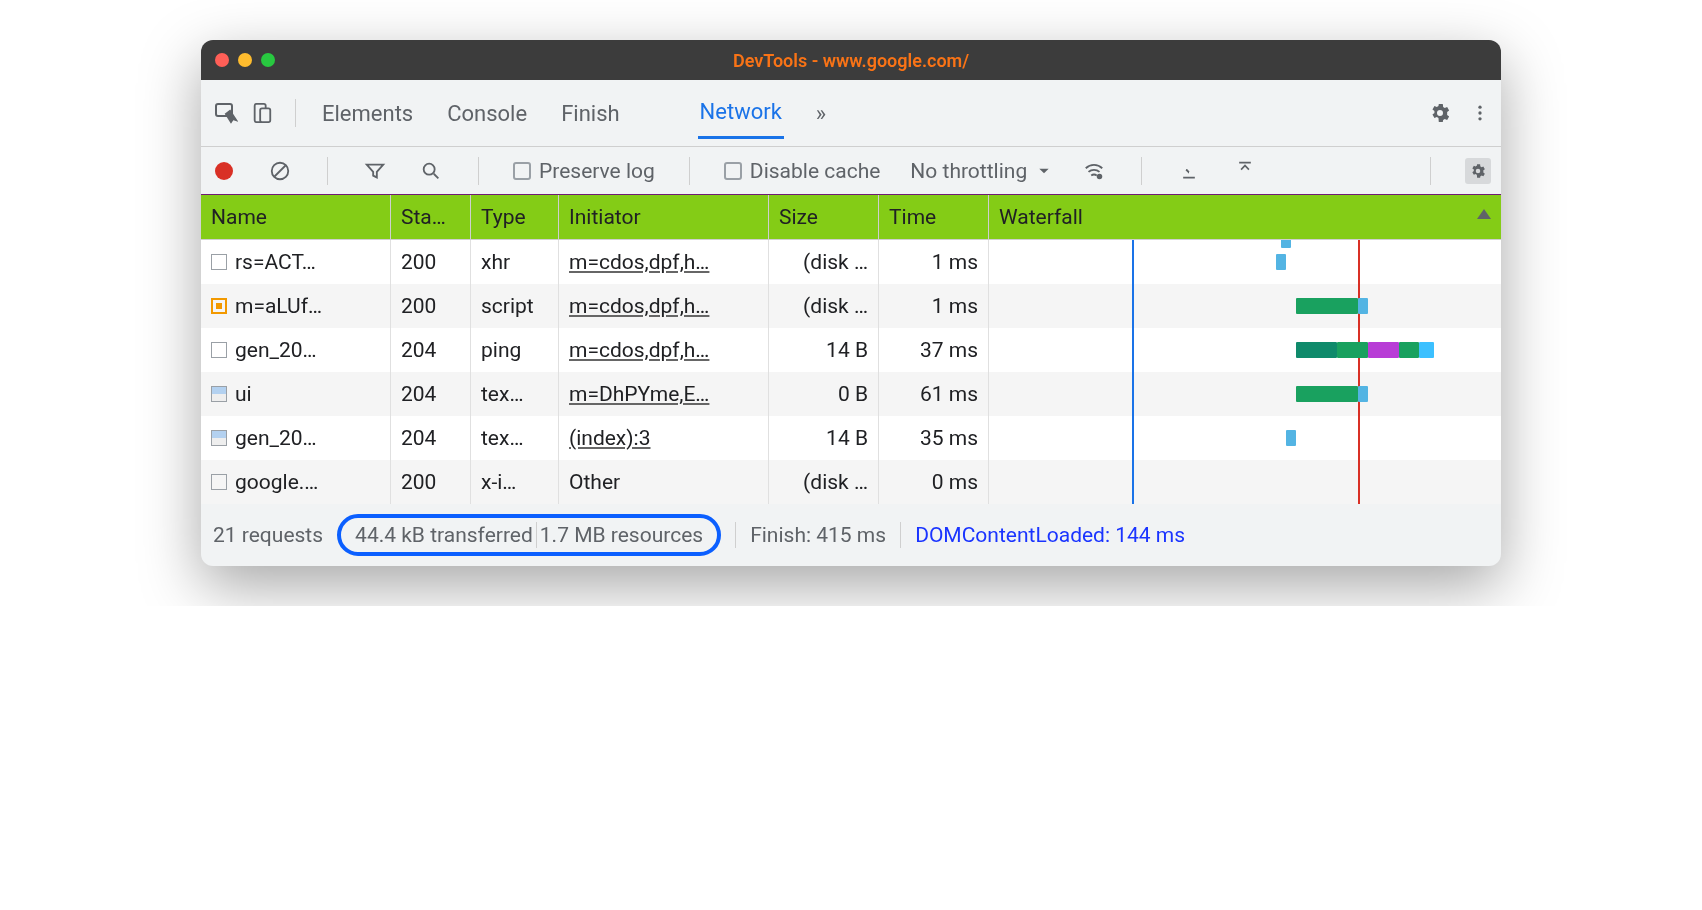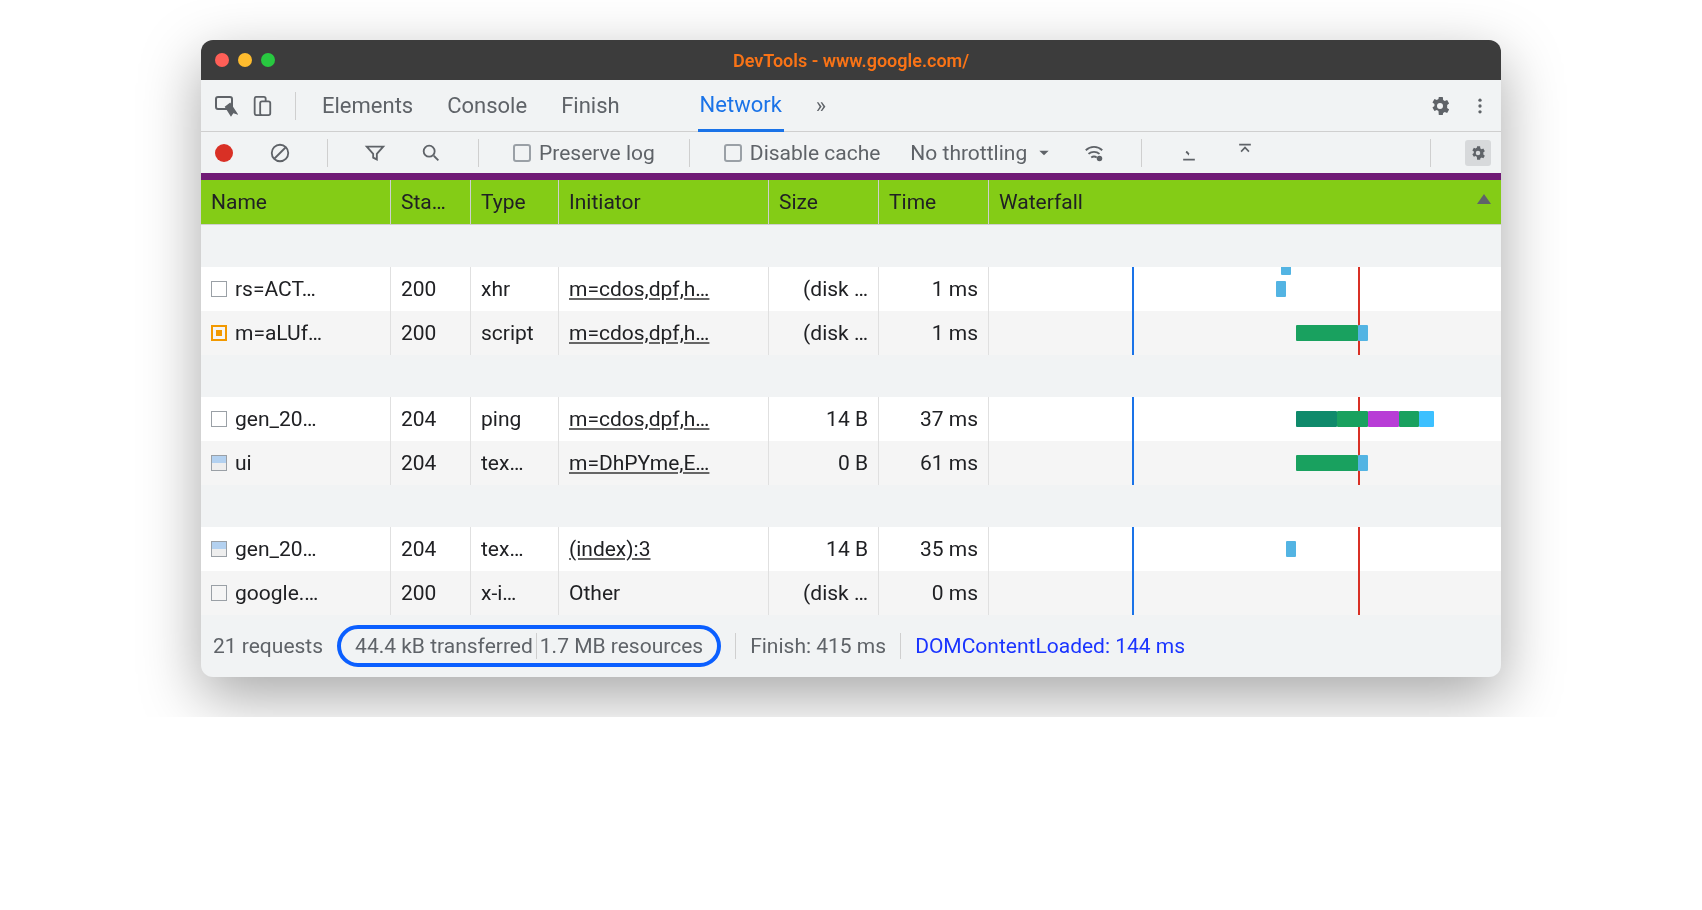--- a/index.html
+++ b/index.html
@@ -44,41 +44,41 @@
     pointer-events: none;
   }
 
   
   .tabbar {
     display: flex;
     align-items: center;
     background: #f1f3f4;
     border-bottom: 1px solid #cfcfcf;
     padding: 0 8px;
-    height: 52px;
+    height: 67px;
     gap: 12px;
   }
   .tb-iconbox { display:flex; align-items:center; gap:10px; padding:0 4px; color:#5f6368; }
   .sep { width:1px; height:28px; background:#cfcfcf; margin:0 4px; }
   .tabs { display:flex; align-items:center; gap: 30px; flex:1; padding-left:8px;}
   .tab {
     color:#5f6368;
     font-size: 22px;
     padding: 12px 2px;
     cursor:pointer;
   }
   .tab.active { color:#1a73e8; border-bottom: 3px solid #1a73e8; margin-left: 46px; }
   .tb-right { display:flex; align-items:center; gap:14px; color:#5f6368; }
 
   
   .toolbar {
     display:flex;
     align-items:center;
     background:#f1f3f4;
-    border-bottom:7px solid #701a75;
+    border-bottom:1px solid #701a75;
     height: 48px;
     padding: 0 10px;
     gap: 30px;
     color:#5f6368;
     font-size: 21px;
   }
   .record { width:18px; height:18px; border-radius:50%; background:#d93025; }
   .checkgroup { display:flex; align-items:center; gap:8px; }
   .chk {
     width:18px; height:18px; border:2px solid #9aa0a6; border-radius:3px;
@@ -113,21 +113,21 @@
     width:0;height:0;border-left:7px solid transparent;border-right:7px solid transparent;border-bottom:10px solid #5f6368;
   }
 
   
   .rows { font-size: 21px; color:#202124; }
   .row {
     display:flex;
     height: 44px;
     align-items:center;
   }
-  .row.zebra0 { background:#fff;margin-top:42px; }
+  .row.zebra0 { background:#fff; }
   .row.zebra1 { background:#f5f5f5; }
   .cell {
     padding: 0 10px;
     border-right:1px solid #e0e0e0;
     overflow:hidden; text-overflow:ellipsis; white-space:nowrap;
     height:100%; display:flex; align-items:center;
   }
   .cell.col-size, .cell.col-time { justify-content:flex-end; }
   .cell.col-name { gap:8px; }
   .cell:last-child { border-right:none; }

